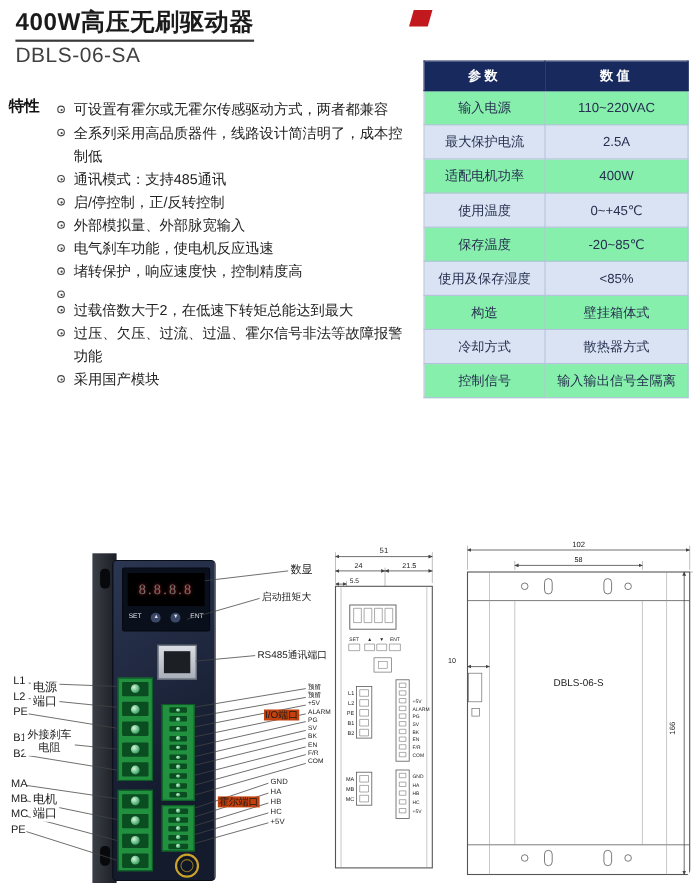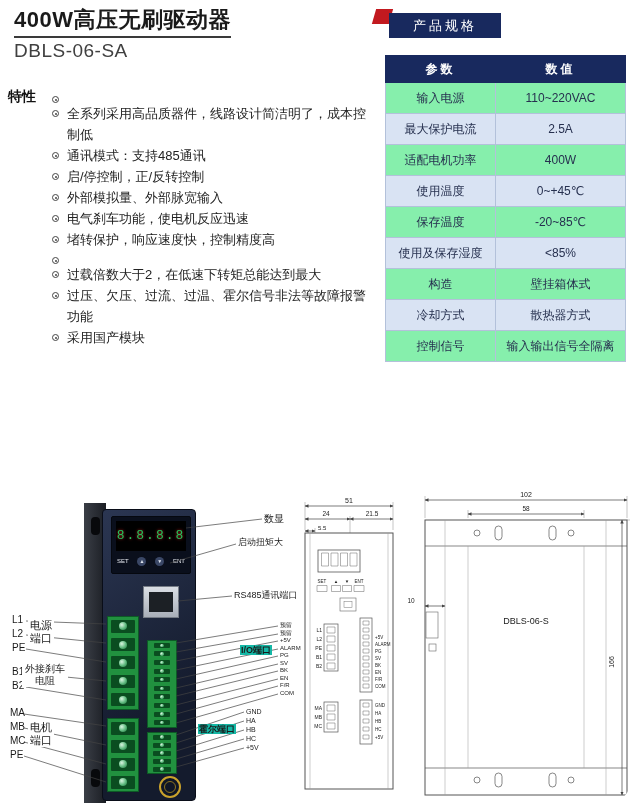--- a/index.html
+++ b/index.html
@@ -26,21 +26,21 @@
   .spec td{font-size:12px;color:#26304f;text-align:center;height:31px;border:1px solid #b3c1da;background:#86efac;}
   .spec tbody tr:nth-child(even) td{background:#d9e3f3;}
 
   
   .device{position:absolute;left:84px;top:503px;width:114px;height:300px;}
   .flange{position:absolute;left:0;top:0;width:22px;height:300px;background:linear-gradient(90deg,#3a3e46,#1b1e24);}
   .flange .slot{position:absolute;left:7px;width:9px;height:18px;border-radius:4px;background:#08090c;}
   .dev-body{position:absolute;left:18px;top:6px;width:94px;height:292px;border-radius:4px;border:1px solid #090d18;
             background:linear-gradient(145deg,#2b3652,#141b2d 70%);}
   .disp-module{position:absolute;left:8px;top:6px;width:80px;height:58px;background:#0a0f1c;border:1px solid #05080f;border-radius:2px;}
-  .screen{margin:4px 4px 0;height:30px;background:#000;color:#22c55e;font-family:Liberation Mono, monospace;
+  .screen{margin:4px 4px 0;height:30px;background:#000;color:#737373;font-family:Liberation Serif, serif;
           font-size:13px;letter-spacing:2px;text-align:center;line-height:30px;text-shadow:0 0 3px rgba(255,40,40,.8);}
   .keysrow{display:flex;justify-content:space-between;align-items:center;padding:0 5px;height:20px;font-size:6px;color:#e6e9f0;}
   .keybtn{width:9px;height:9px;border-radius:50%;background:#3a4766;color:#dfe4ee;font-size:5px;display:flex;align-items:center;justify-content:center;}
   .rj45{position:absolute;left:40px;top:76px;width:36px;height:32px;background:linear-gradient(#dadee4,#a9afb9);border:1px solid #767c86;}
   .rj45-in{width:24px;height:20px;margin:5px auto 0;background:#1c2025;}
   .tb{position:absolute;background:#21913f;border:1px solid #0d5a26;display:flex;flex-direction:column;justify-content:space-around;}
   .tb .pin{margin:0 3px;background:#0a4d20;border-radius:1px;display:flex;align-items:center;justify-content:center;}
   .tb .pin::after{content:"";border-radius:50%;background:radial-gradient(circle at 35% 35%,#d8f4e0,#5cb87c 55%,#1d6d38);}
   .tb-power{left:4px;top:106px;width:32px;height:94px;}
   .tb-power .pin{height:13px;}.tb-power .pin::after{width:8px;height:8px;}
@@ -54,42 +54,42 @@
   .logo::after{content:"";position:absolute;inset:3px;border-radius:50%;border:1px solid #8d7420;}
 
   
   .lbl{position:absolute;z-index:6;color:#1a1a1a;white-space:nowrap;}
   .lbl-pin{font-size:10px;line-height:10px;}
   .lbl-group{background:#fff;text-align:center;white-space:normal;padding:0 1px;}
   .g-small{width:26px;font-size:11px;line-height:13px;}
   .g-brake{width:46px;font-size:10px;line-height:12px;}
   .callout{font-size:10px;line-height:11px;}
   .callout-s{font-size:9px;line-height:10px;}
-  .masked{background:#14b8a6;padding:0 1px;font-weight:bold;}
+  .masked{background:#c2410c;padding:0 1px;}
   .pincol{position:absolute;z-index:6;color:#222;}
   .col-io div{height:7.5px;font-size:6px;line-height:7.5px;white-space:nowrap;}
   .col-hall div{height:9px;font-size:7px;line-height:9px;white-space:nowrap;}
   .leaders{position:absolute;left:0;top:0;z-index:5;pointer-events:none;}
   .fig{position:absolute;}
   svg text{font-family:"Liberation Sans","DejaVu Sans",sans-serif;fill:#222;}
 </style>
 </head>
 <body>
 
 <div class="page">
 
   <div class="title">400W高压无刷驱动器</div>
   <div class="model">DBLS-06-SA</div>
   <div class="badge-red"></div>
-  <div class="badge">产品规格</div>
 
   <div class="feat-heading">特性</div>
   <ul class="features">
     <li>
         <span class="bullet"></span>
+        <span>可设置有霍尔或无霍尔传感驱动方式，两者都兼容</span>
       </li>
     <li>
         <span class="bullet"></span>
         <span>全系列采用高品质器件，线路设计简洁明了，成本控制低</span>
       </li>
     <li>
         <span class="bullet"></span>
         <span>通讯模式：支持485通讯</span>
       </li>
     <li>

